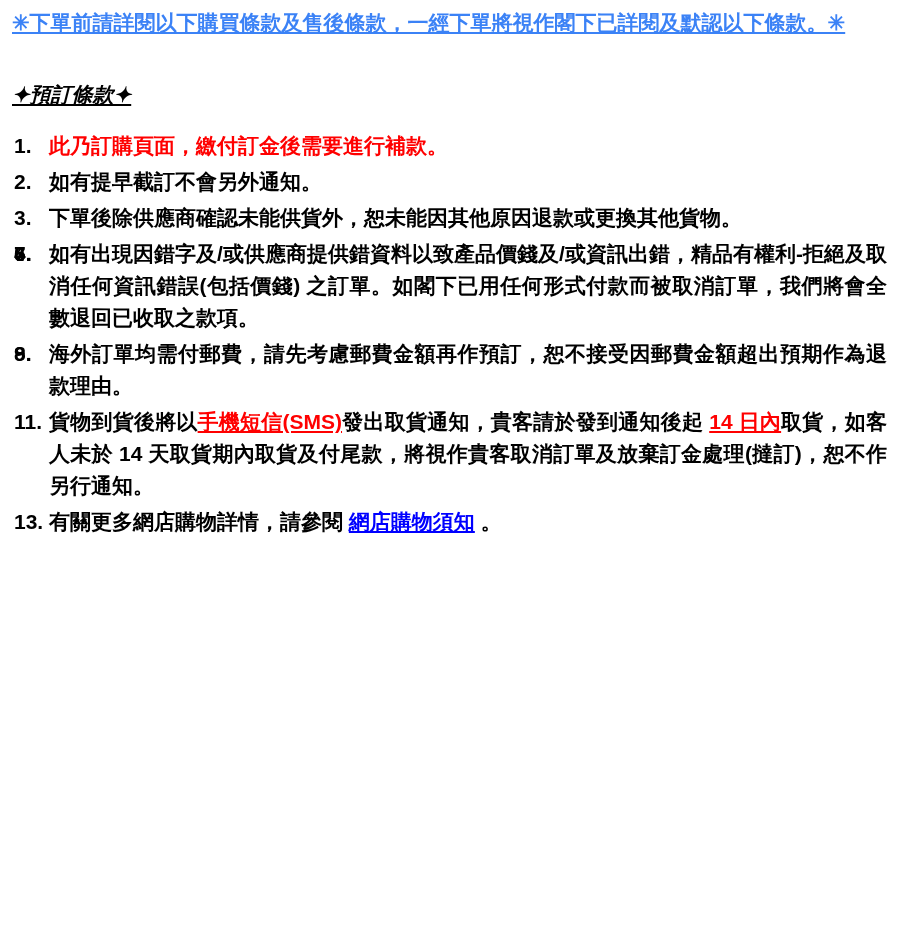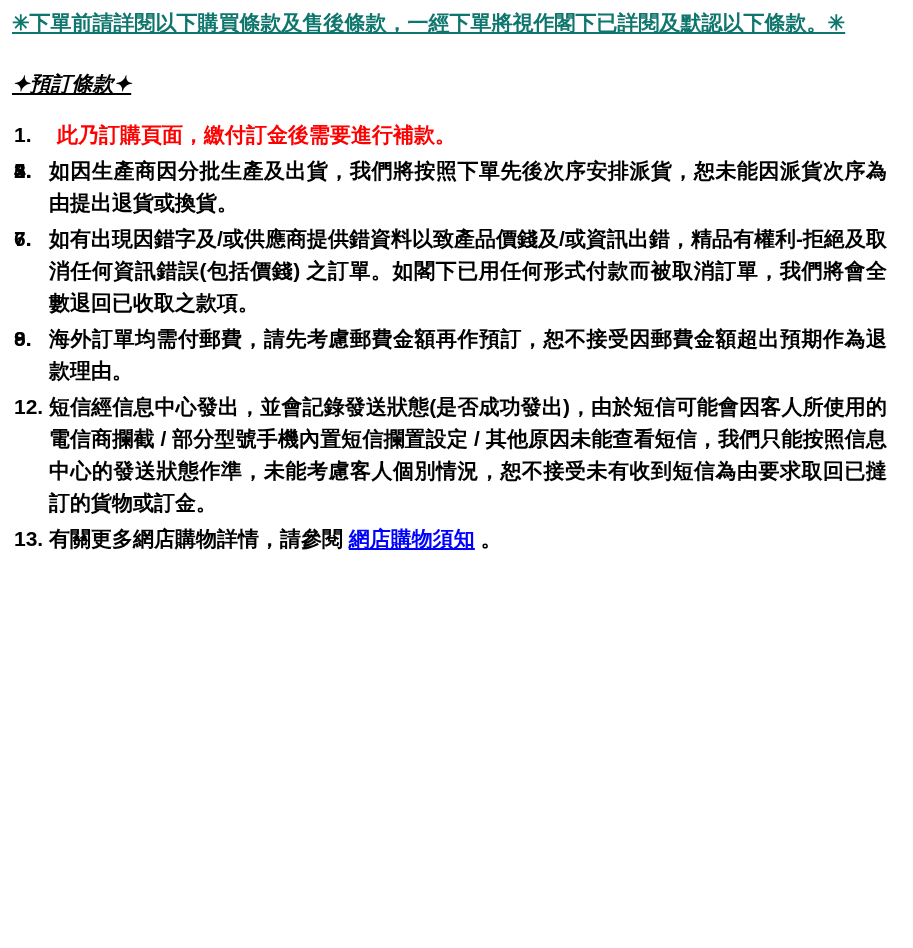--- a/index.html
+++ b/index.html
@@ -12,24 +12,24 @@
     height: 948px;
     box-sizing: border-box;
     padding: 6px 26px 0 12px;
     overflow: hidden;
     font-family: "Liberation Sans", sans-serif;
     font-weight: 700;
     font-size: 21px;
     color: #000000;
   }
   .title {
-    color: #0f766e;
+    color: #3b82f6;
     text-decoration: underline;
     line-height: 30px;
-    margin: 2px 0 7px 0;
+    margin: 2px 0 18px 0;
   }
   .section-heading {
     color: #000000;
     text-decoration: underline;
     line-height: 30px;
     margin: 24px 0 0 0;
     display: inline-block;
     font-style: italic;
   }
   ol.terms {
@@ -43,21 +43,21 @@
     margin-bottom: 4px;
     line-height: 32px;
     text-align: justify;
   }
   .term-number {
     position: absolute;
     left: 2px;
     top: 0;
   }
   .seg-normal { color: #000000; }
-  .seg-red { color: #ff0000; margin-left: 8px; }
+  .seg-red { color: #ff0000; }
   .seg-red-ul {
     color: #ff0000;
     text-decoration: underline;
   }
   .seg-link {
     color: #0000ff;
     text-decoration: underline;
     cursor: pointer;
   }
 </style>
@@ -65,26 +65,26 @@
 <body>
 
 
 
 <div class="title">✳下單前請詳閱以下購買條款及售後條款，一經下單將視作閣下已詳閱及默認以下條款。✳</div>
 
 <div class="section-heading">✦預訂條款✦</div>
 
 <ol class="terms">
     <li><span class="term-number">1.</span><span class="seg-red">此乃訂購頁面，繳付訂金後需要進行補款。</span></li>
-    <li><span class="term-number">2.</span></li>
-    <li><span class="term-number">3.</span></li>
+    <li><span class="term-number">2.</span><span class="seg-normal">如有提早截訂不會另外通知。</span></li>
+    <li><span class="term-number">3.</span><span class="seg-normal">下單後除供應商確認未能供貨外，恕未能因其他原因退款或更換其他貨物。</span></li>
     <li><span class="term-number">4.</span></li>
-    <li><span class="term-number">5.</span><span class="seg-normal">如因生產商因分批生產及出貨，我們將按照下單先後次序安排派貨，恕未能因派貨次序為由提出退貨或換貨。</span></li>
+    <li><span class="term-number">5.</span></li>
     <li><span class="term-number">6.</span></li>
     <li><span class="term-number">7.</span><span class="seg-normal">如有出現因錯字及/或供應商提供錯資料以致產品價錢及/或資訊出錯，精品有權利-拒絕及取消任何資訊錯誤(包括價錢) 之訂單。如閣下已用任何形式付款而被取消訂單，我們將會全數退回已收取之款項。</span></li>
     <li><span class="term-number">8.</span></li>
     <li><span class="term-number">9.</span><span class="seg-normal">海外訂單均需付郵費，請先考慮郵費金額再作預訂，恕不接受因郵費金額超出預期作為退款理由。</span></li>
-    <li><span class="term-number">12.</span><span class="seg-normal">短信經信息中心發出，並會記錄發送狀態(是否成功發出)，由於短信可能會因客人所使用的電信商攔截 / 部分型號手機內置短信攔置設定 / 其他原因未能查看短信，我們只能按照信息中心的發送狀態作準，未能考慮客人個別情況，恕不接受未有收到短信為由要求取回已撻訂的貨物或訂金。</span></li>
+    <li><span class="term-number">11.</span><span class="seg-normal">貨物到貨後將以</span><span class="seg-red-ul">手機短信(SMS)</span><span class="seg-normal">發出取貨通知，貴客請於發到通知後起 </span><span class="seg-red-ul">14 日內</span><span class="seg-normal">取貨，如客人未於 14 天取貨期內取貨及付尾款，將視作貴客取消訂單及放棄訂金處理(撻訂)，恕不作另行通知。</span></li>
     <li><span class="term-number">13.</span><span class="seg-normal">有關更多網店購物詳情，請參閱 </span><span class="seg-link">網店購物須知</span><span class="seg-normal"> 。</span></li>
   </ol>
 
 
 
 
 </body></html>

